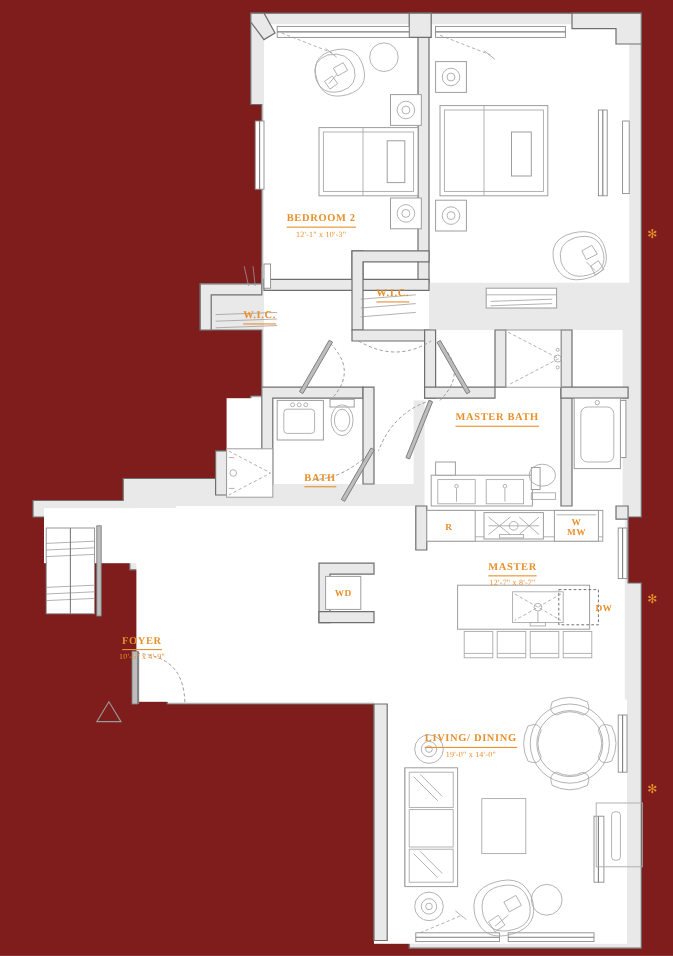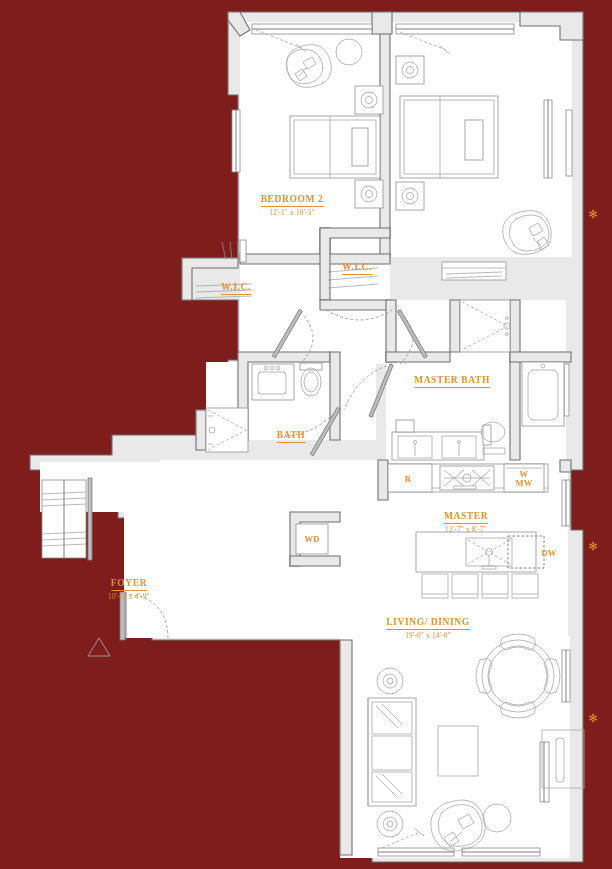--- a/index.html
+++ b/index.html
@@ -470,21 +470,21 @@
   <div class="room-label" style="left:466px; top:505px;">
     <span class="rl-name">MASTER</span>
     <span class="rl-dim">12'-7" x 8'-7"</span>
   </div>
 
   <div class="room-label" style="left:108px; top:572px;margin-left:21px;">
     <span class="rl-name">FOYER</span>
     <span class="rl-dim">10'-5" x 4'-9"</span>
   </div>
 
-  <div class="room-label" style="left:428px; top:611px;">
+  <div class="room-label" style="left:428px; top:661px;">
     <span class="rl-name">LIVING/ DINING</span>
     <span class="rl-dim">19'-0" x 14'-0"</span>
   </div>
 
   <div class="appliance-label" style="left:408px; top:479px;">R</div>
 
   <div class="appliance-label" style="left:524px; top:479px;">
     <span>W</span><br>
     <span>MW</span>
   </div>

